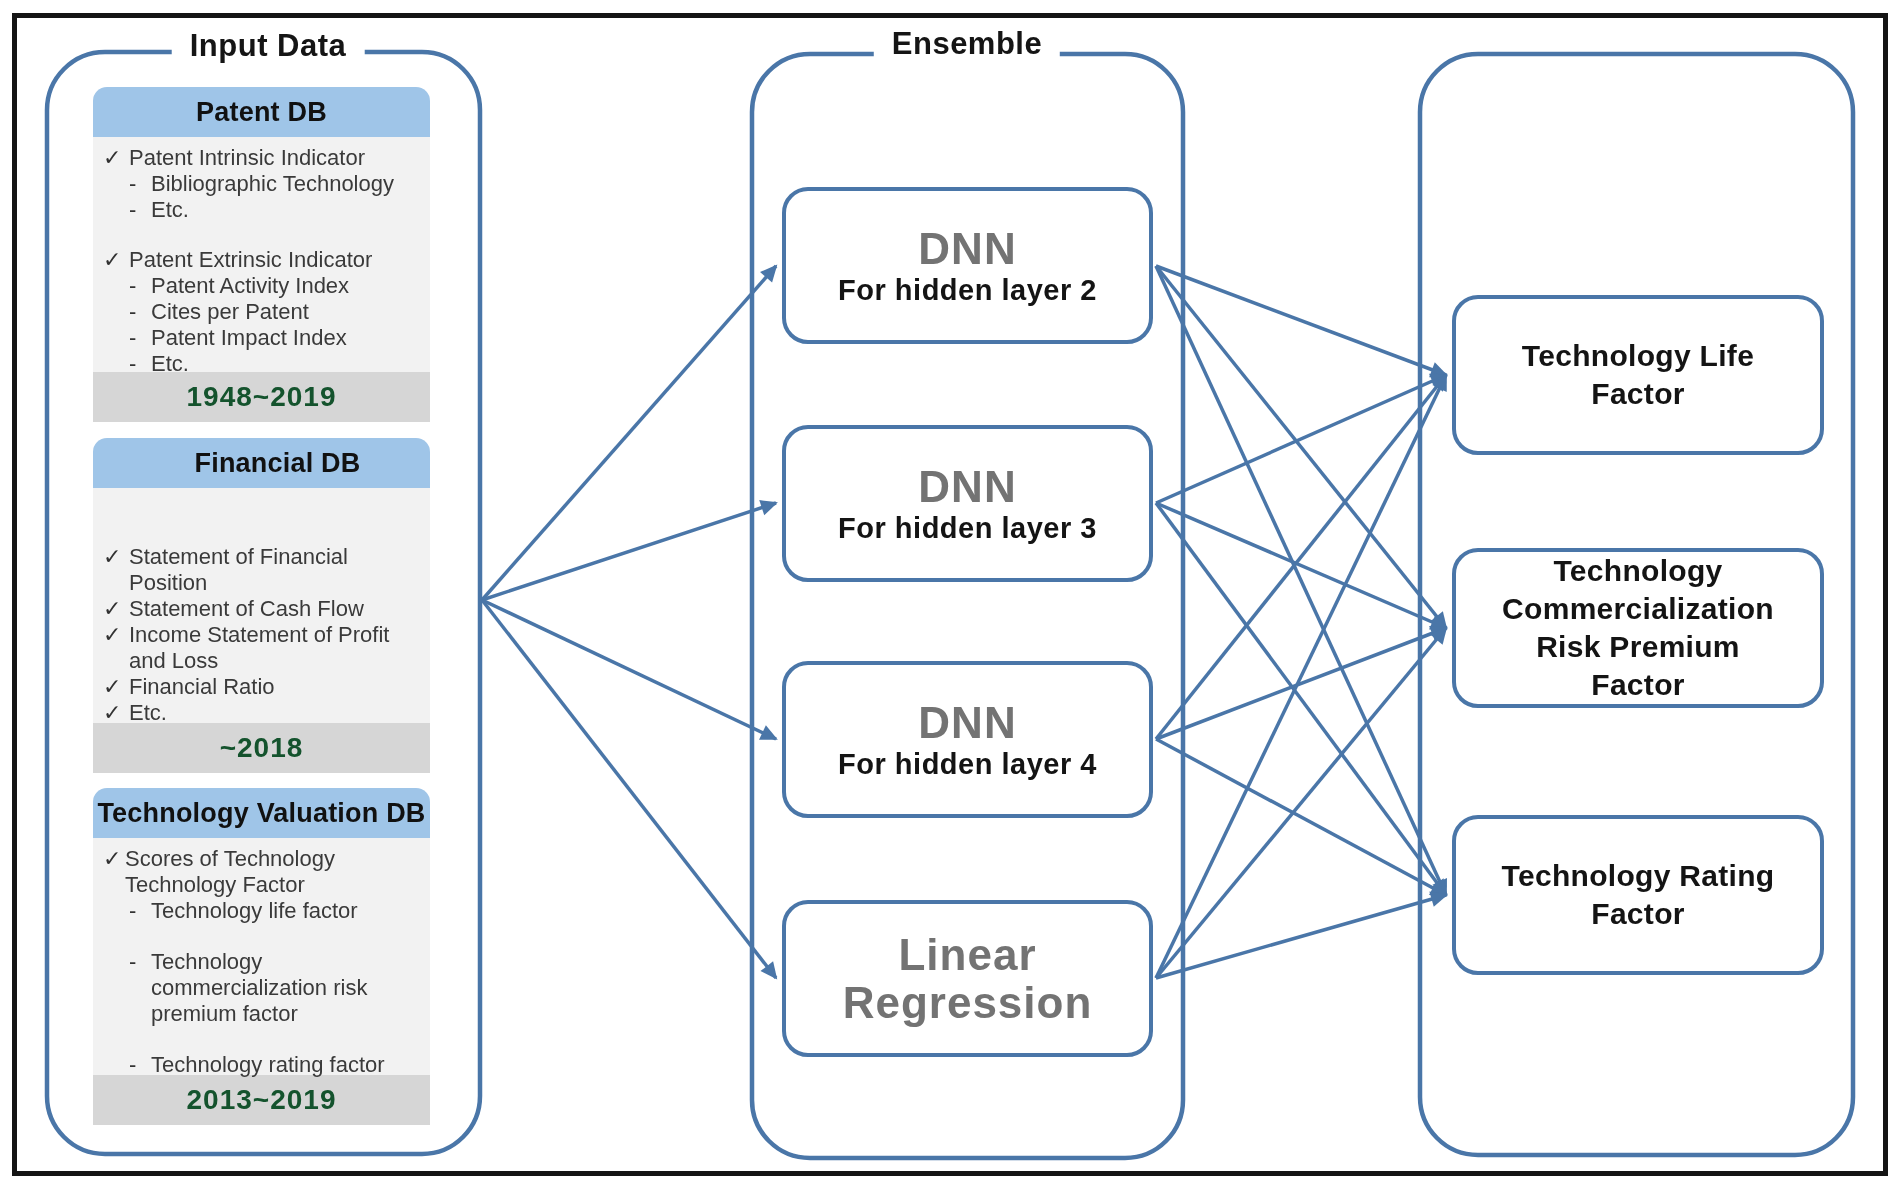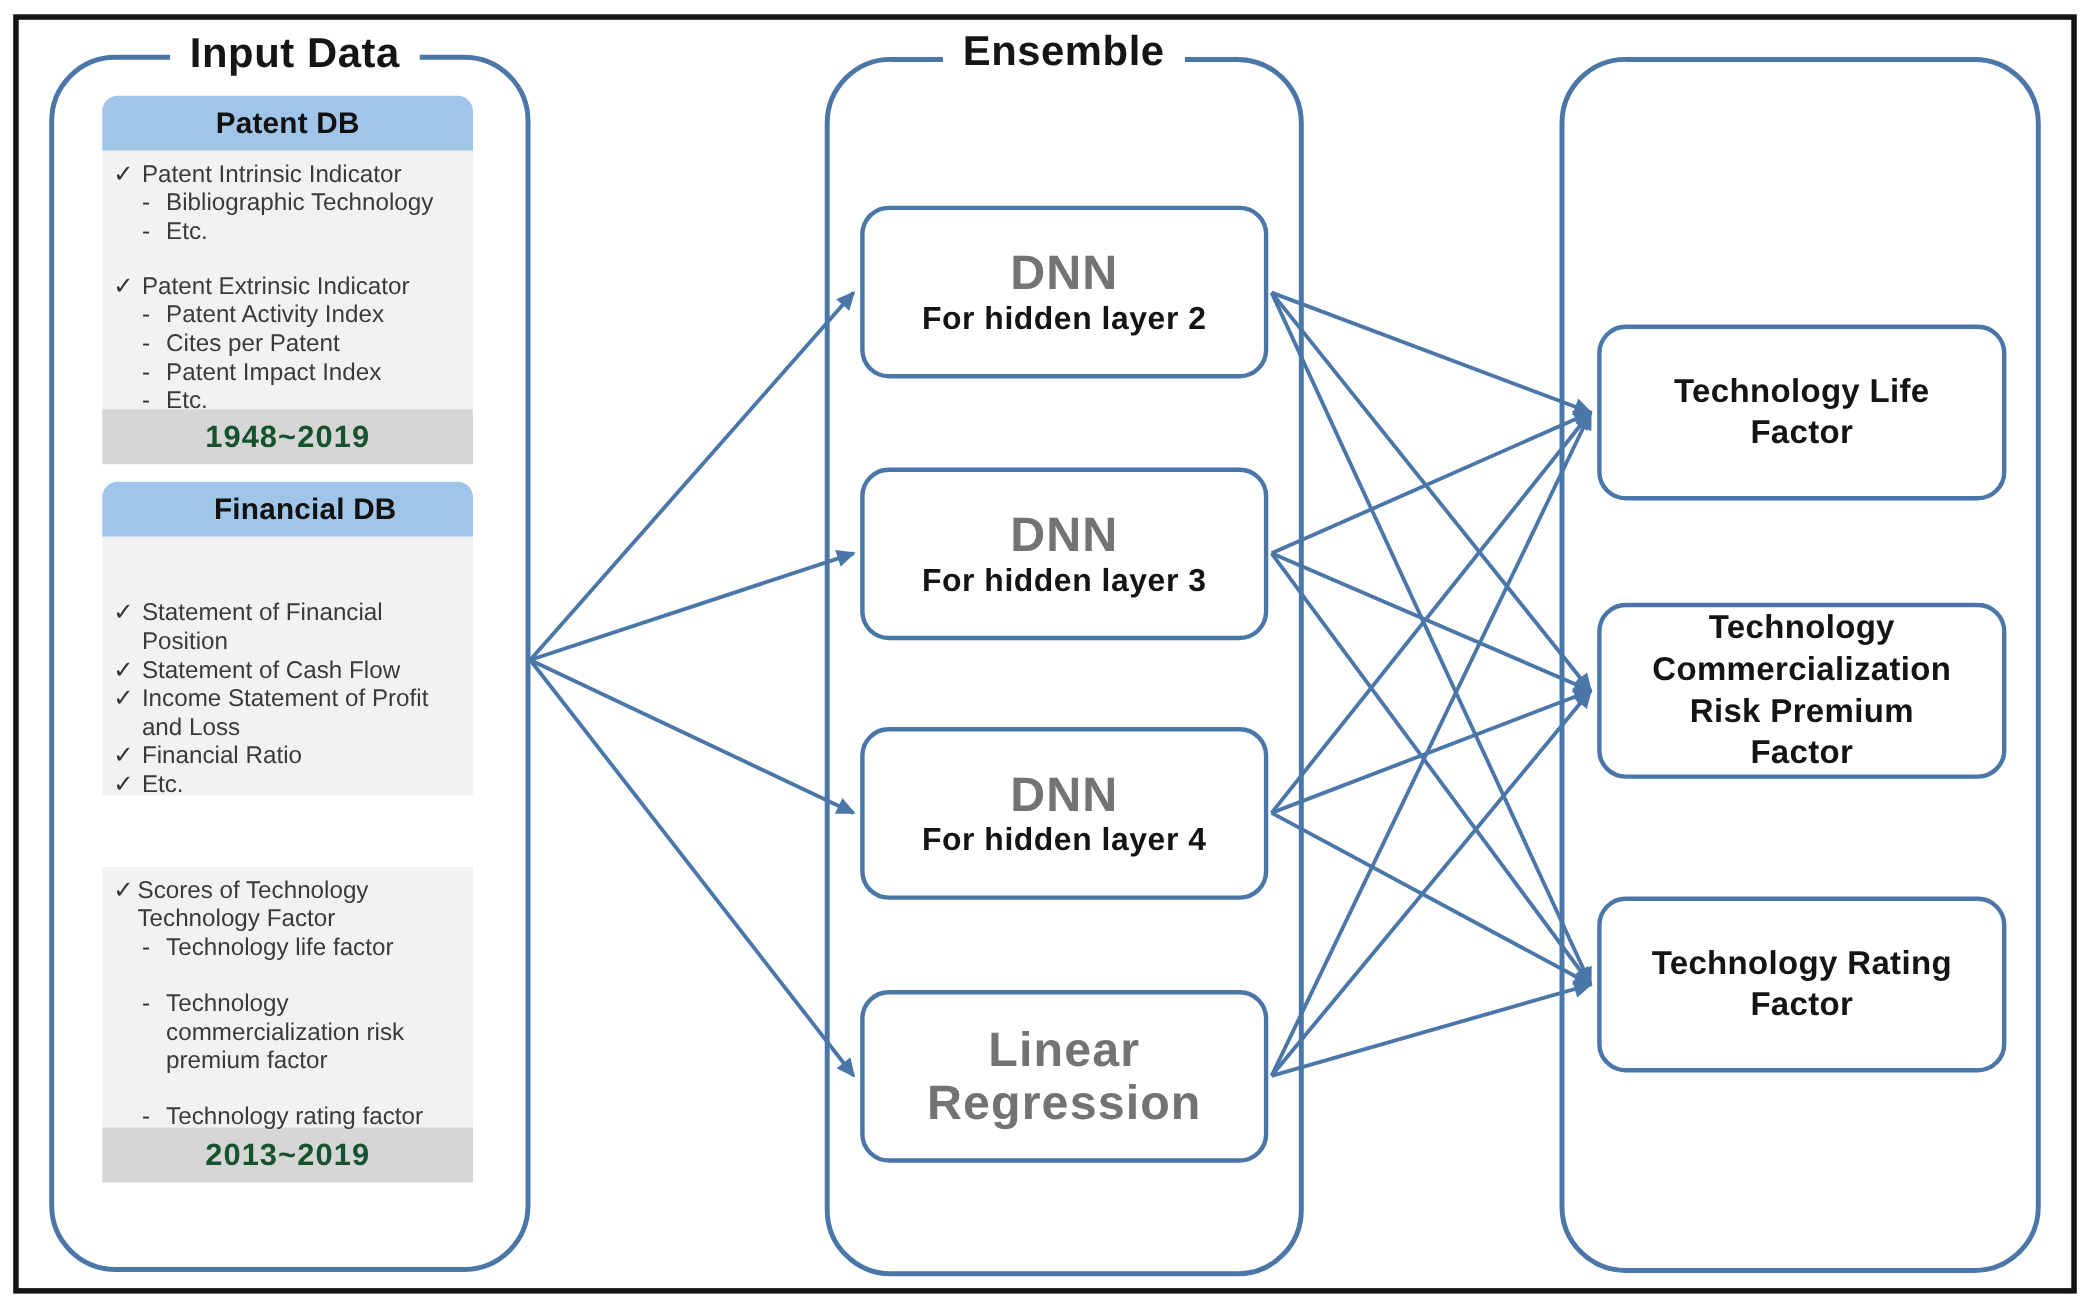--- a/index.html
+++ b/index.html
@@ -9,21 +9,21 @@
   }
   
   .frame{position:absolute;left:12px;top:13px;width:1866px;height:1153px;
     border:5px solid #141414;background:transparent;}
   
   svg.layer{position:absolute;left:0;top:0;width:1900px;height:1187px;}
 
   
   .col-title{
     position:absolute;transform:translateX(-50%);background:#ffffff;
-    padding:0 18px;font-weight:bold;font-size:38px;color:#151515;
+    padding:0 18px;font-weight:bold;font-size:31px;color:#151515;
     letter-spacing:0.5px;text-align:center;white-space:nowrap;z-index:5;
   }
   .col-title.two-line{white-space:normal;line-height:35px;width:360px;}
 
   
   .card{position:absolute;left:93px;width:337px;z-index:4;}
   .card-header{
     height:50px;border-radius:14px 14px 0 0;display:flex;align-items:center;
     justify-content:center;font-weight:bold;font-size:27px;color:#111;
     letter-spacing:0.2px;
@@ -167,23 +167,25 @@
           <div class="line check">
             <span class="b">✓</span>
             <span class="txt">Financial Ratio</span>
           </div>
           <div class="line check">
             <span class="b">✓</span>
             <span class="txt">Etc.</span>
           </div>
         </div>
     </div>
+    <div class="card-footer" style="background: rgb(214, 214, 214);">~2018</div>
   </div>
 
   <div class="card" id="card-2" style="top:788px;">
+    <div class="card-header" style="background: rgb(159, 197, 232);">Technology Valuation DB</div>
     <div class="card-body" style="height: 237px; background: rgb(242, 242, 242);">
       <div class="lines">
           <div class="line check">
             <span class="b">✓</span>
             <span class="txt">Scores of Technology Technology Factor</span>
           </div>
           <div class="line dash">
             <span class="b">-</span>
             <span class="txt">Technology life factor</span>
           </div>

